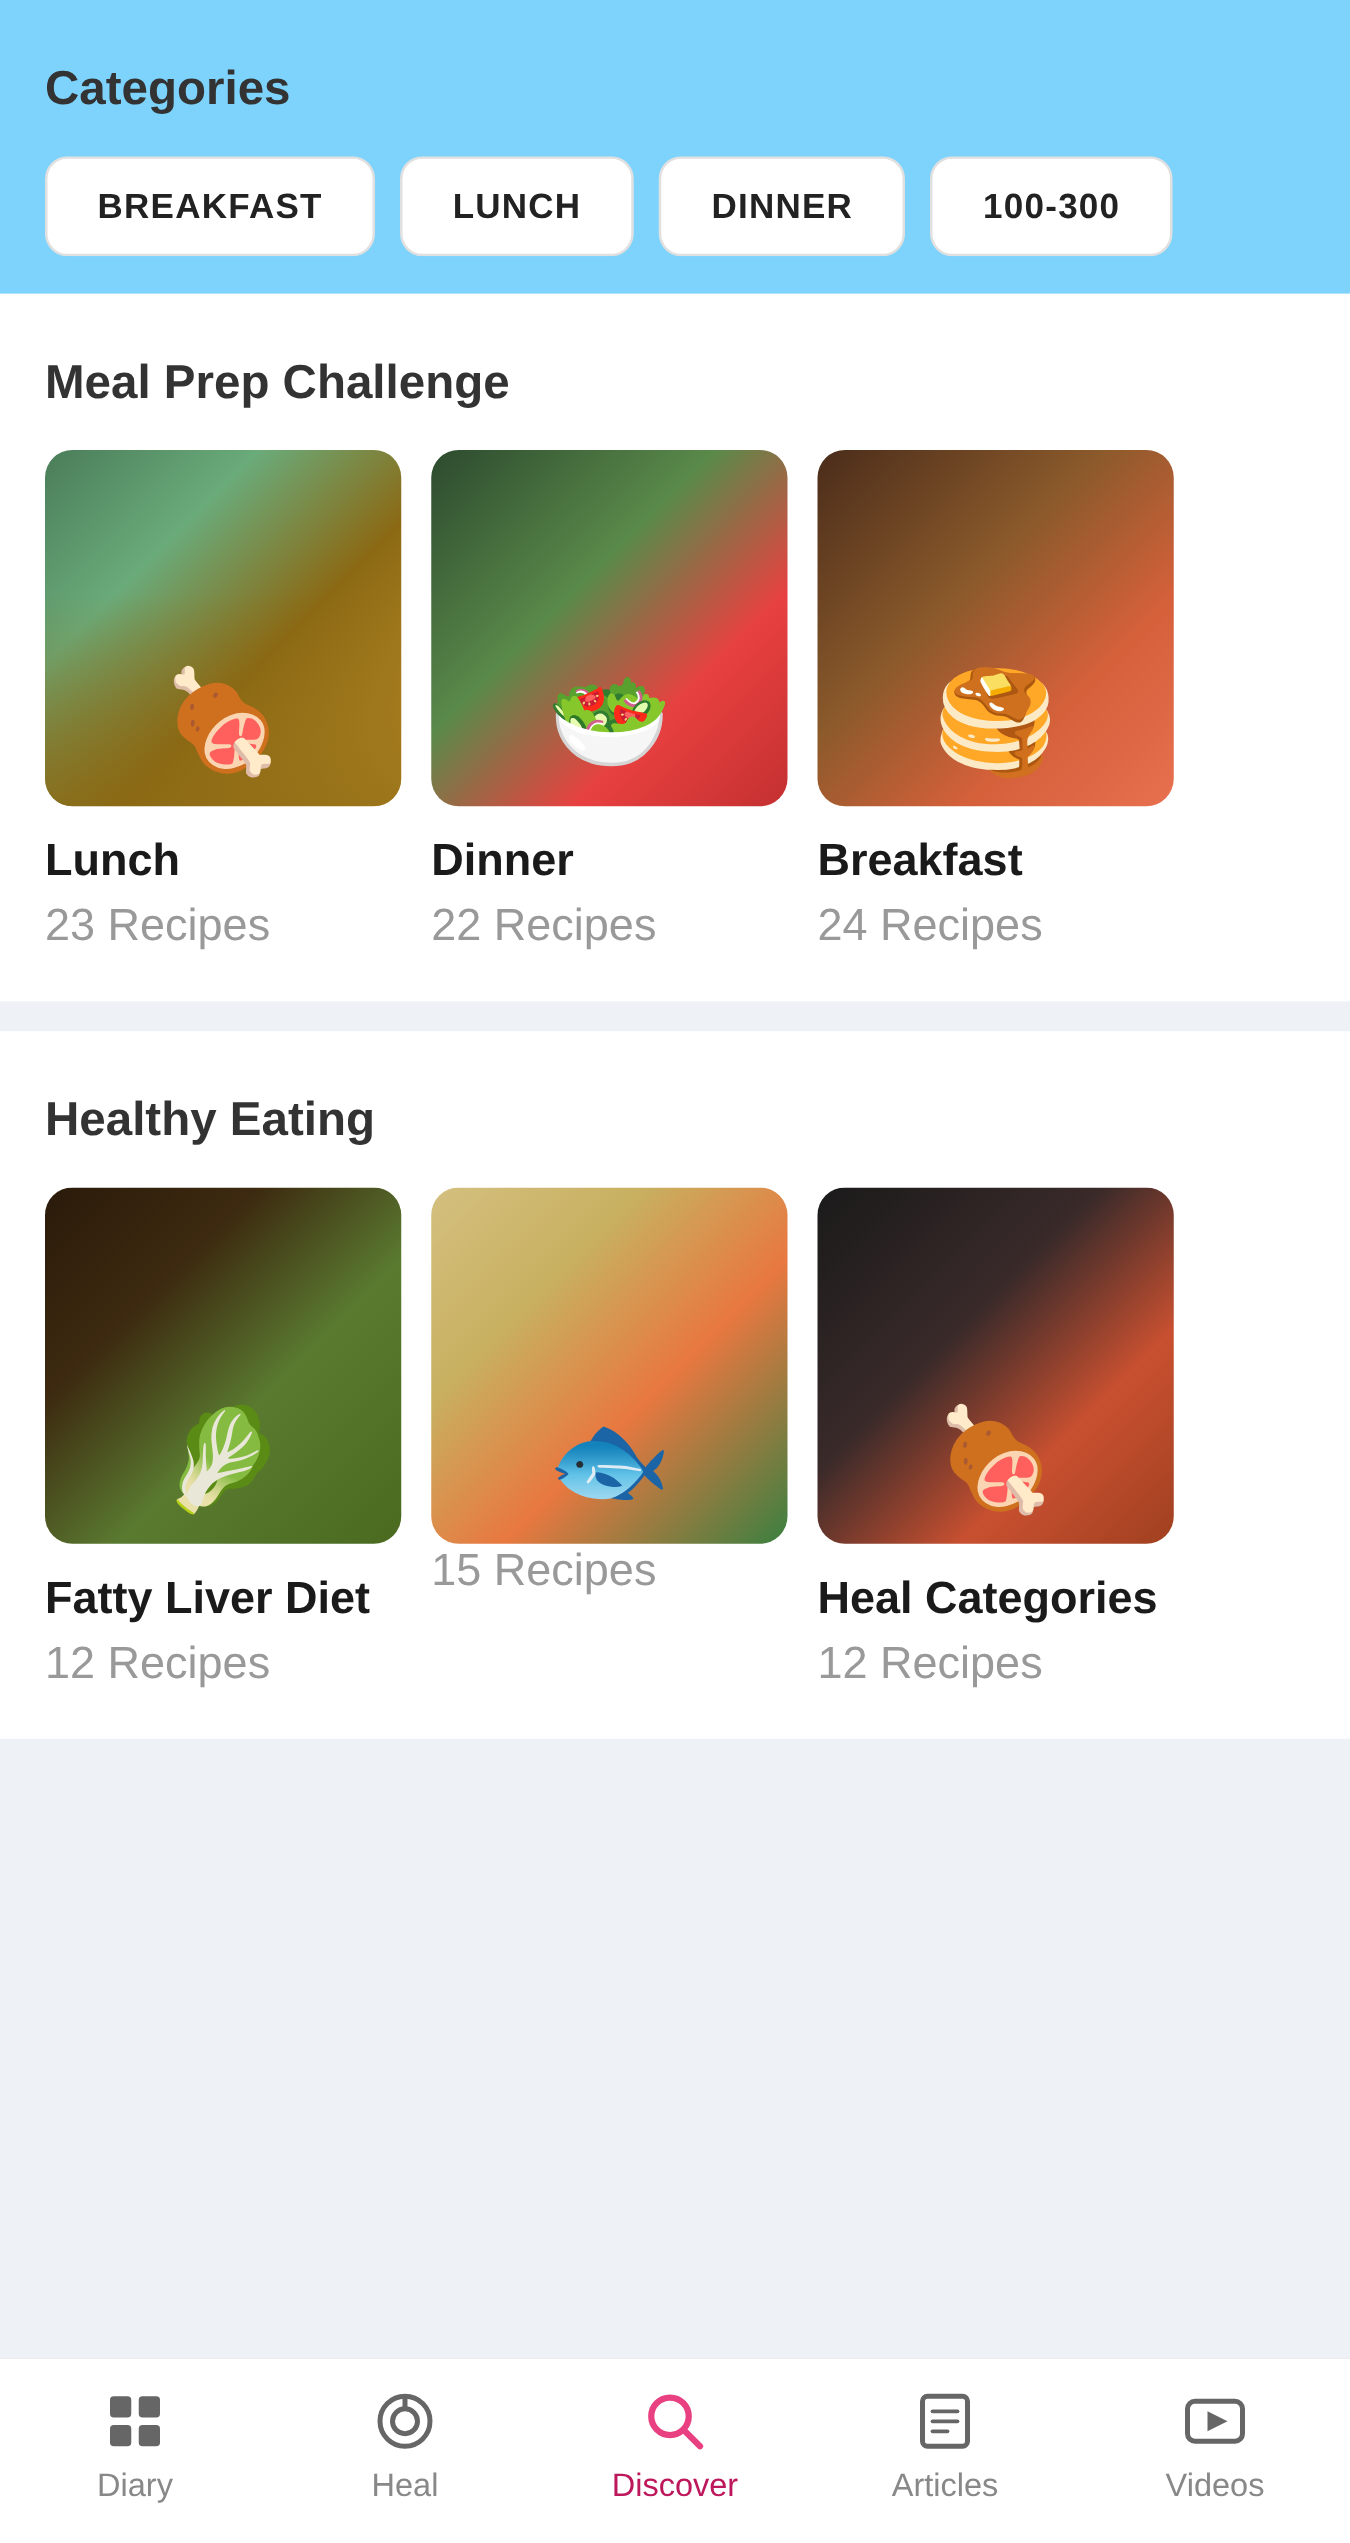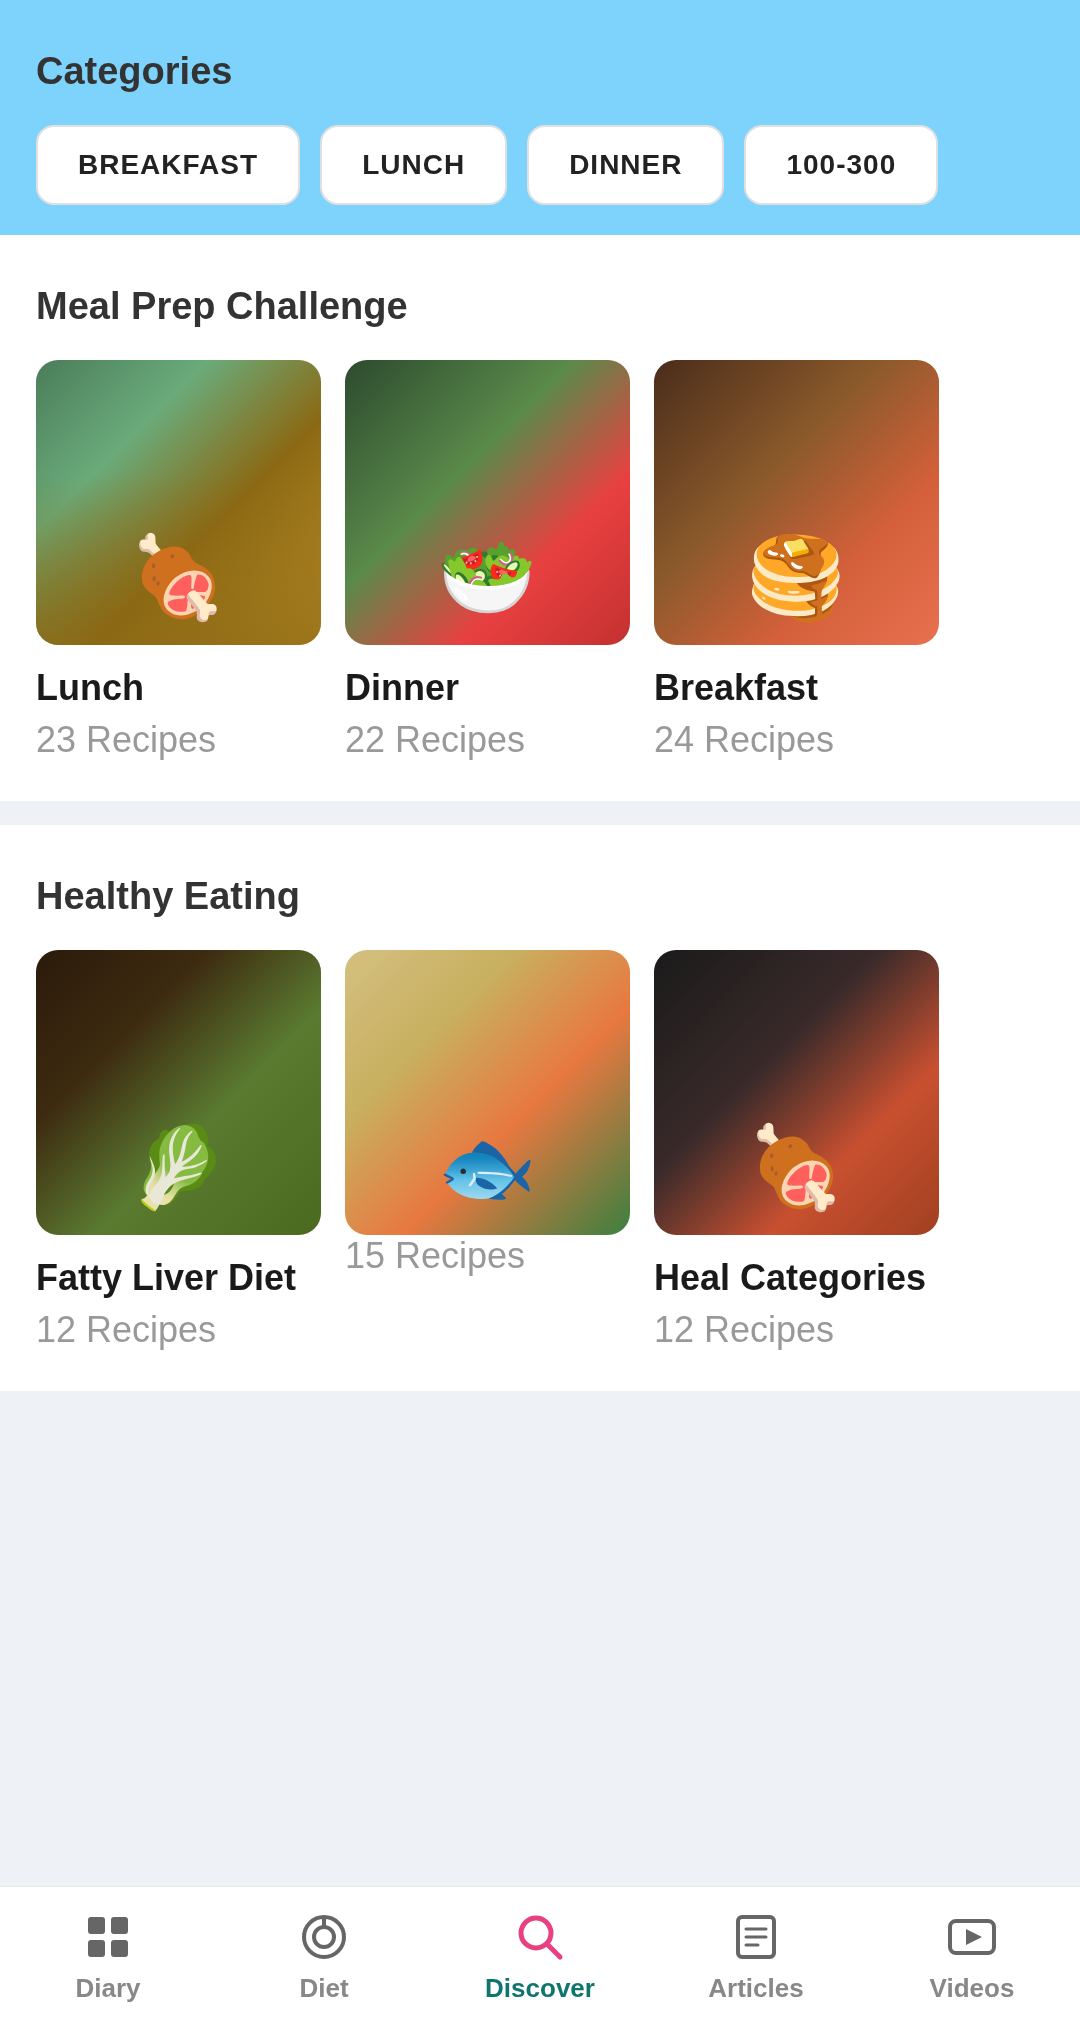--- a/index.html
+++ b/index.html
@@ -192,21 +192,20 @@
       flex-direction: column;
       align-items: center;
       gap: 10px;
       cursor: pointer;
       min-width: 140px;
     }
 
     .nav-label {
       font-size: 26px;
       color: #888;
-      font-weight: bold;
     }
 
     .nav-item.active .nav-label {
       color: #e84080;
     }
 
     
     .diary-icon-svg, .meal-icon-svg, .discover-icon-svg, .articles-icon-svg, .videos-icon-svg {
       width: 52px;
       height: 52px;
@@ -289,29 +288,29 @@
     </svg>
     <span class="nav-label">Diary</span>
   </div>
 
   <div class="nav-item">
     <svg class="meal-icon-svg" viewBox="0 0 52 52" fill="none" xmlns="http://www.w3.org/2000/svg">
       <circle cx="26" cy="26" r="20" stroke="#666" stroke-width="4" fill="none"></circle>
       <circle cx="26" cy="26" r="10" stroke="#666" stroke-width="4" fill="none"></circle>
       <line x1="26" y1="6" x2="26" y2="16" stroke="#666" stroke-width="4"></line>
     </svg>
-    <span class="nav-label">Diet</span>
+    <span class="nav-label">Heal</span>
   </div>
 
   <div class="nav-item active">
     <svg class="discover-icon-svg" viewBox="0 0 52 52" fill="none" xmlns="http://www.w3.org/2000/svg">
       <circle cx="22" cy="22" r="15" stroke="#e84080" stroke-width="5" fill="none"></circle>
       <line x1="33" y1="33" x2="46" y2="46" stroke="#e84080" stroke-width="5" stroke-linecap="round"></line>
     </svg>
-    <span class="nav-label" style="color:#0f766e;">Discover</span>
+    <span class="nav-label" style="color:#be185d;">Discover</span>
   </div>
 
   <div class="nav-item">
     <svg class="articles-icon-svg" viewBox="0 0 52 52" fill="none" xmlns="http://www.w3.org/2000/svg">
       <rect x="8" y="6" width="36" height="40" rx="4" stroke="#666" stroke-width="4" fill="none"></rect>
       <line x1="16" y1="18" x2="36" y2="18" stroke="#666" stroke-width="3" stroke-linecap="round"></line>
       <line x1="16" y1="26" x2="36" y2="26" stroke="#666" stroke-width="3" stroke-linecap="round"></line>
       <line x1="16" y1="34" x2="28" y2="34" stroke="#666" stroke-width="3" stroke-linecap="round"></line>
     </svg>
     <span class="nav-label">Articles</span>

